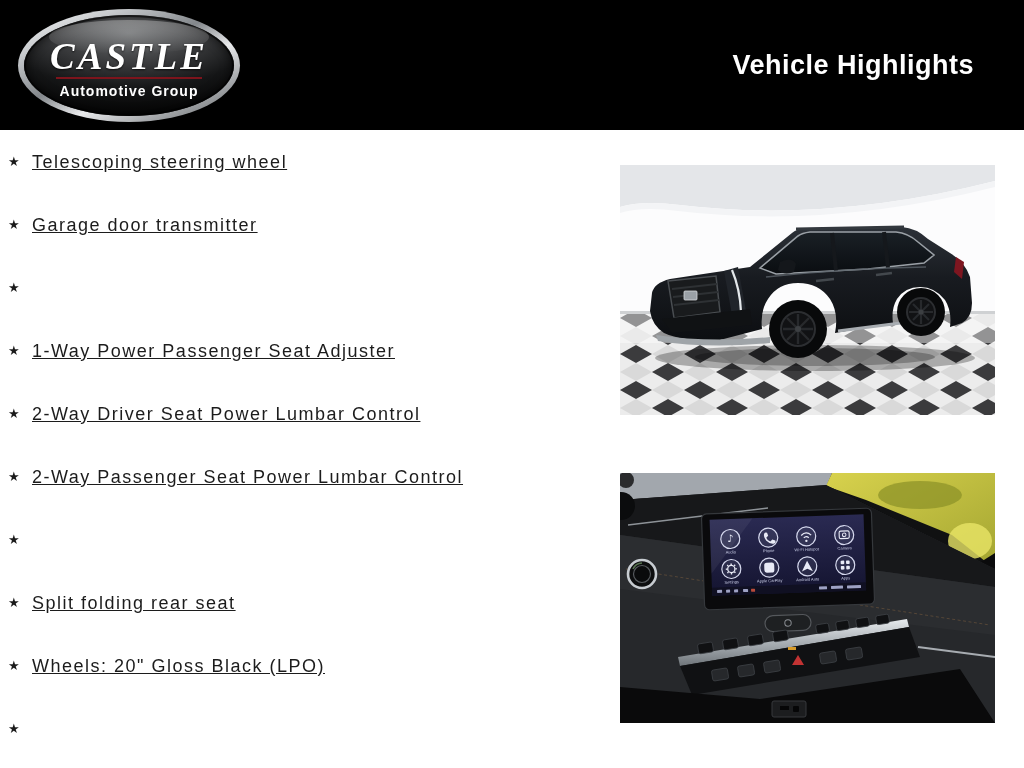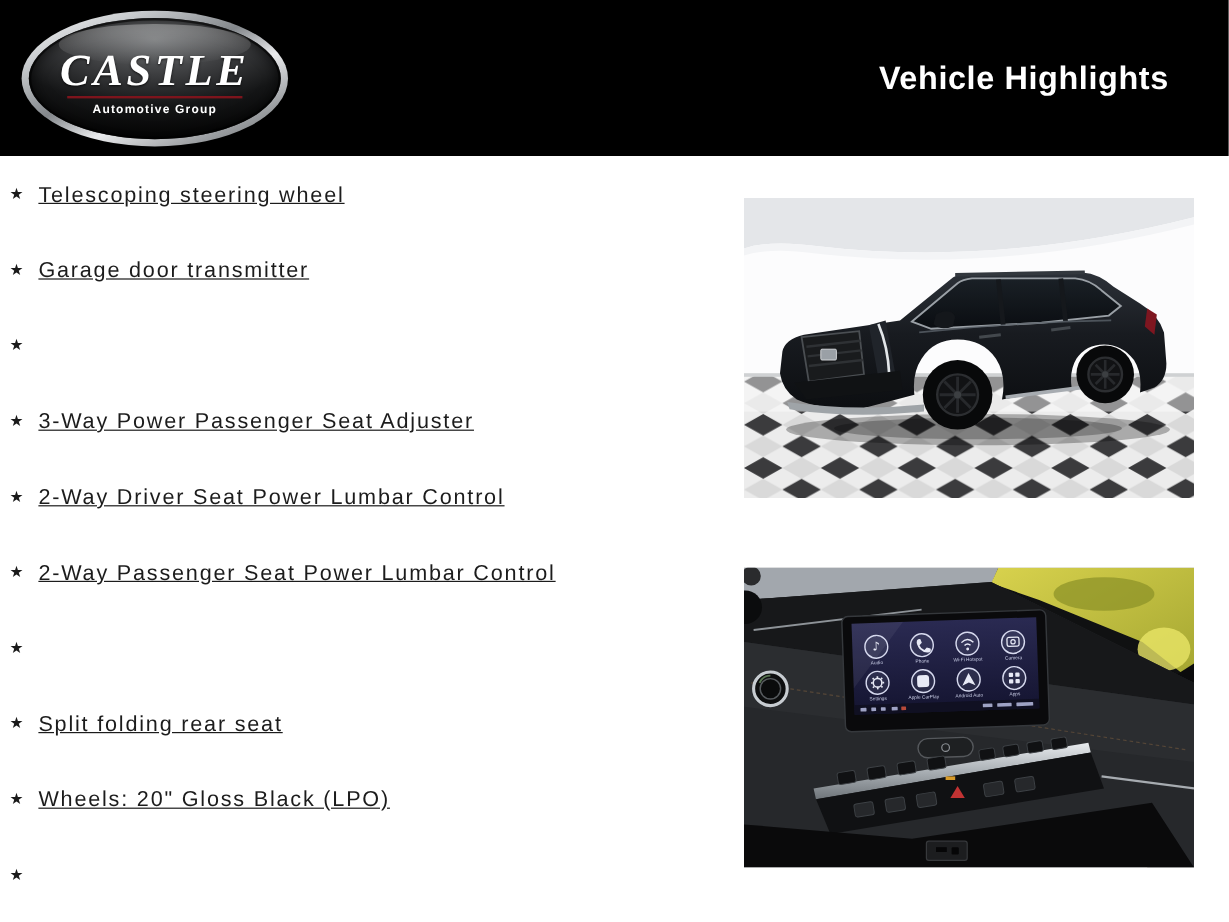--- a/index.html
+++ b/index.html
@@ -20,21 +20,21 @@
   .logo-inner { position:relative; width:100%; height:100%; border-radius:50%; overflow:hidden;
           background:radial-gradient(ellipse 90% 80% at 50% 18%, #6a6c6e 0%, #3a3b3d 38%, #151617 68%, #050505 100%);
           display:flex; flex-direction:column; align-items:center; justify-content:center;
           box-shadow:inset 0 0 0 2px rgba(0,0,0,0.55), inset 0 0 12px rgba(0,0,0,0.8); }
   .logo-inner::before { content:""; position:absolute; left:12%; top:5%; width:76%; height:34%;
           border-radius:50%; background:linear-gradient(180deg,rgba(255,255,255,0.30),rgba(255,255,255,0)); }
   .logo-castle { font-family:"Liberation Serif", serif; font-style:italic; font-weight:bold;
           color:#ffffff; font-size:37px; letter-spacing:3px; line-height:1; margin-top:6px;
           text-shadow:0 1px 2px rgba(0,0,0,0.8); }
   .logo-line { width:146px; height:2px; background:#7d141c; margin:2px 0 4px 0; }
-  .logo-tagline { color:#ffffff; font-size:10px; font-weight:bold; letter-spacing:1px; }
+  .logo-tagline { color:#ffffff; font-size:14px; font-weight:bold; letter-spacing:1px; }
 
   
   .features { position:absolute; left:0; top:0; width:600px; height:768px; list-style:none; }
   .feature { position:absolute; left:8px; display:flex; align-items:center; height:24px; white-space:nowrap; }
   .star { font-size:13px; color:#1a1a1a; width:16px; text-align:left; margin-right:8px; line-height:24px; }
   .ftext { font-size:18px; color:#1c1c1c; letter-spacing:1.5px; line-height:24px;text-decoration:underline; }
 
   
   .photo { position:absolute; width:375px; height:250px; overflow:hidden; }
   .photo svg { display:block; width:375px; height:250px; }
@@ -68,21 +68,21 @@
         <span class="star">★</span>
         <span class="ftext">Garage door transmitter</span>
       </li>
 
       <li class="feature" style="top: 276px;">
         <span class="star">★</span>
       </li>
 
       <li class="feature" style="top: 339px;">
         <span class="star">★</span>
-        <span class="ftext">3-Way Power Passenger Seat Adjuster</span>
+        <span class="ftext">1-Way Power Passenger Seat Adjuster</span>
       </li>
 
       <li class="feature" style="top: 402px;">
         <span class="star">★</span>
         <span class="ftext">2-Way Driver Seat Power Lumbar Control</span>
       </li>
 
       <li class="feature" style="top: 465px;">
         <span class="star">★</span>
         <span class="ftext">2-Way Passenger Seat Power Lumbar Control</span>

